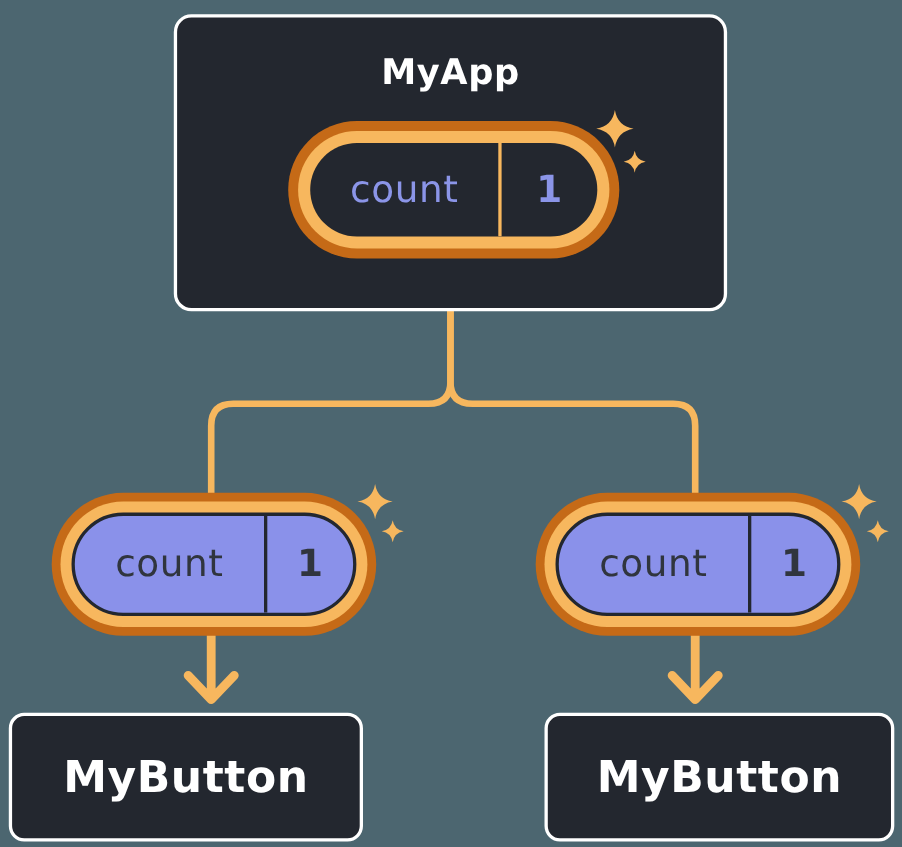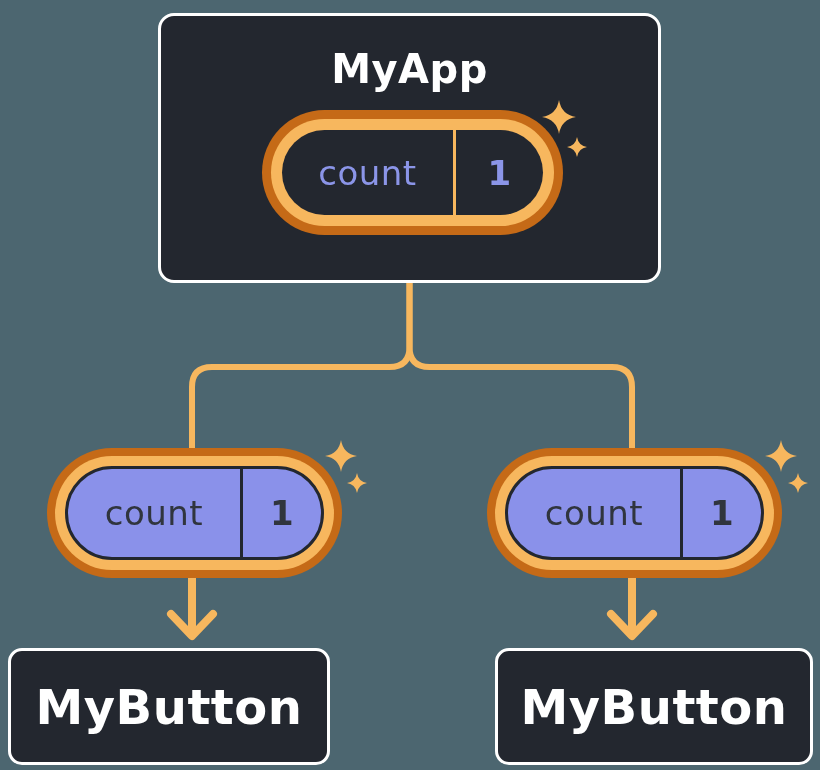--- a/index.html
+++ b/index.html
@@ -50,25 +50,25 @@
     left:158px; top:13px; width:503px; height:270px;
     border-radius:16px;
     align-items:flex-start;
   }
   .node-parent .node-title { margin-top:30px; }
   .node-title {
     color: var(--node-text);
     font-weight: bold;
     letter-spacing: 0.5px;
   }
-  .node-parent .node-title { font-size:40px; }
+  .node-parent .node-title { font-size:32px; }
   .node-child {
     border-radius:14px;
   }
-  .node-child .node-title { font-size:48px; }
+  .node-child .node-title { font-size:40px; }
   .node-child-left  { left:8px;  top:648px; width:322px; height:117px; }
   .node-child-right { left:495px; top:648px; width:318px; height:117px; }
 
   .pill {
     position:absolute;
     border-radius:999px;
     background: var(--accent-dark-orange);
     z-index: 3;
   }
   .pill-mid {

